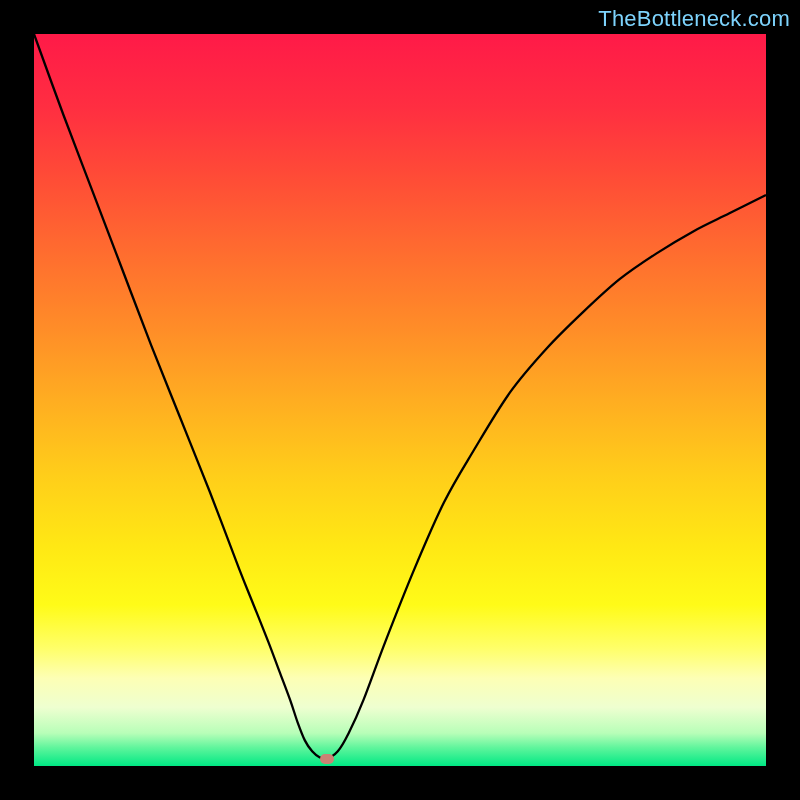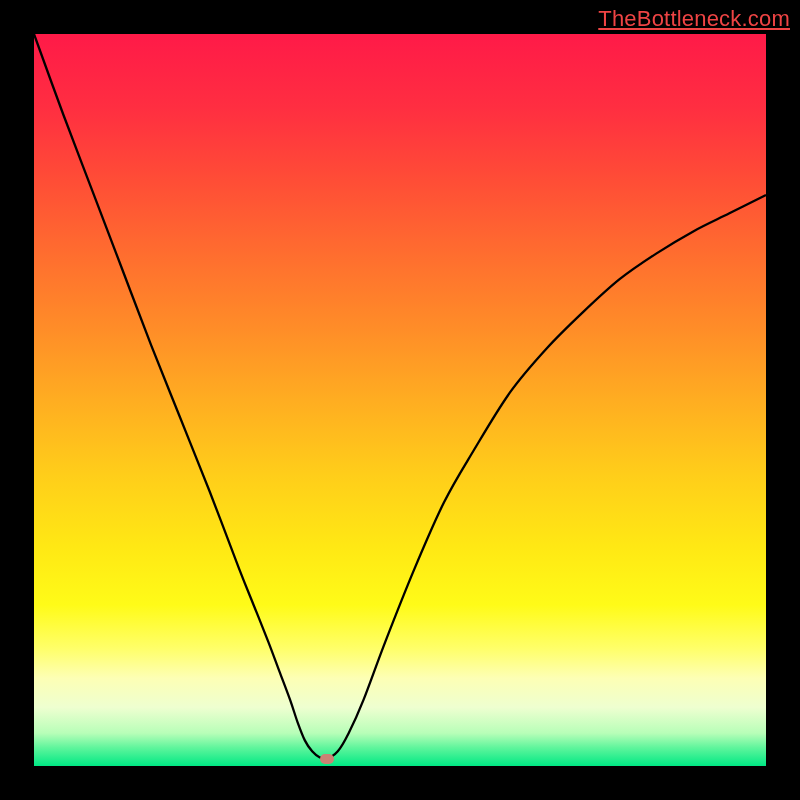--- a/index.html
+++ b/index.html
@@ -28,27 +28,26 @@
     position: absolute;
     left: 0;
     top: 0;
     width: 100%;
     height: 100%;
   }
   .watermark {
     position: absolute;
     top: 6px;
     right: 10px;
-    color: #ef4444;
+    color: #7dd3fc;
     font-size: 22px;
     font-weight: 500;
     font-family: Arial, sans-serif;
     z-index: 10;
     letter-spacing: 0.2px;
-    text-decoration: underline;
   }
   svg.curve {
     position: absolute;
     left: 0;
     top: 0;
     width: 100%;
     height: 100%;
     z-index: 5;
   }
   .data-point {

